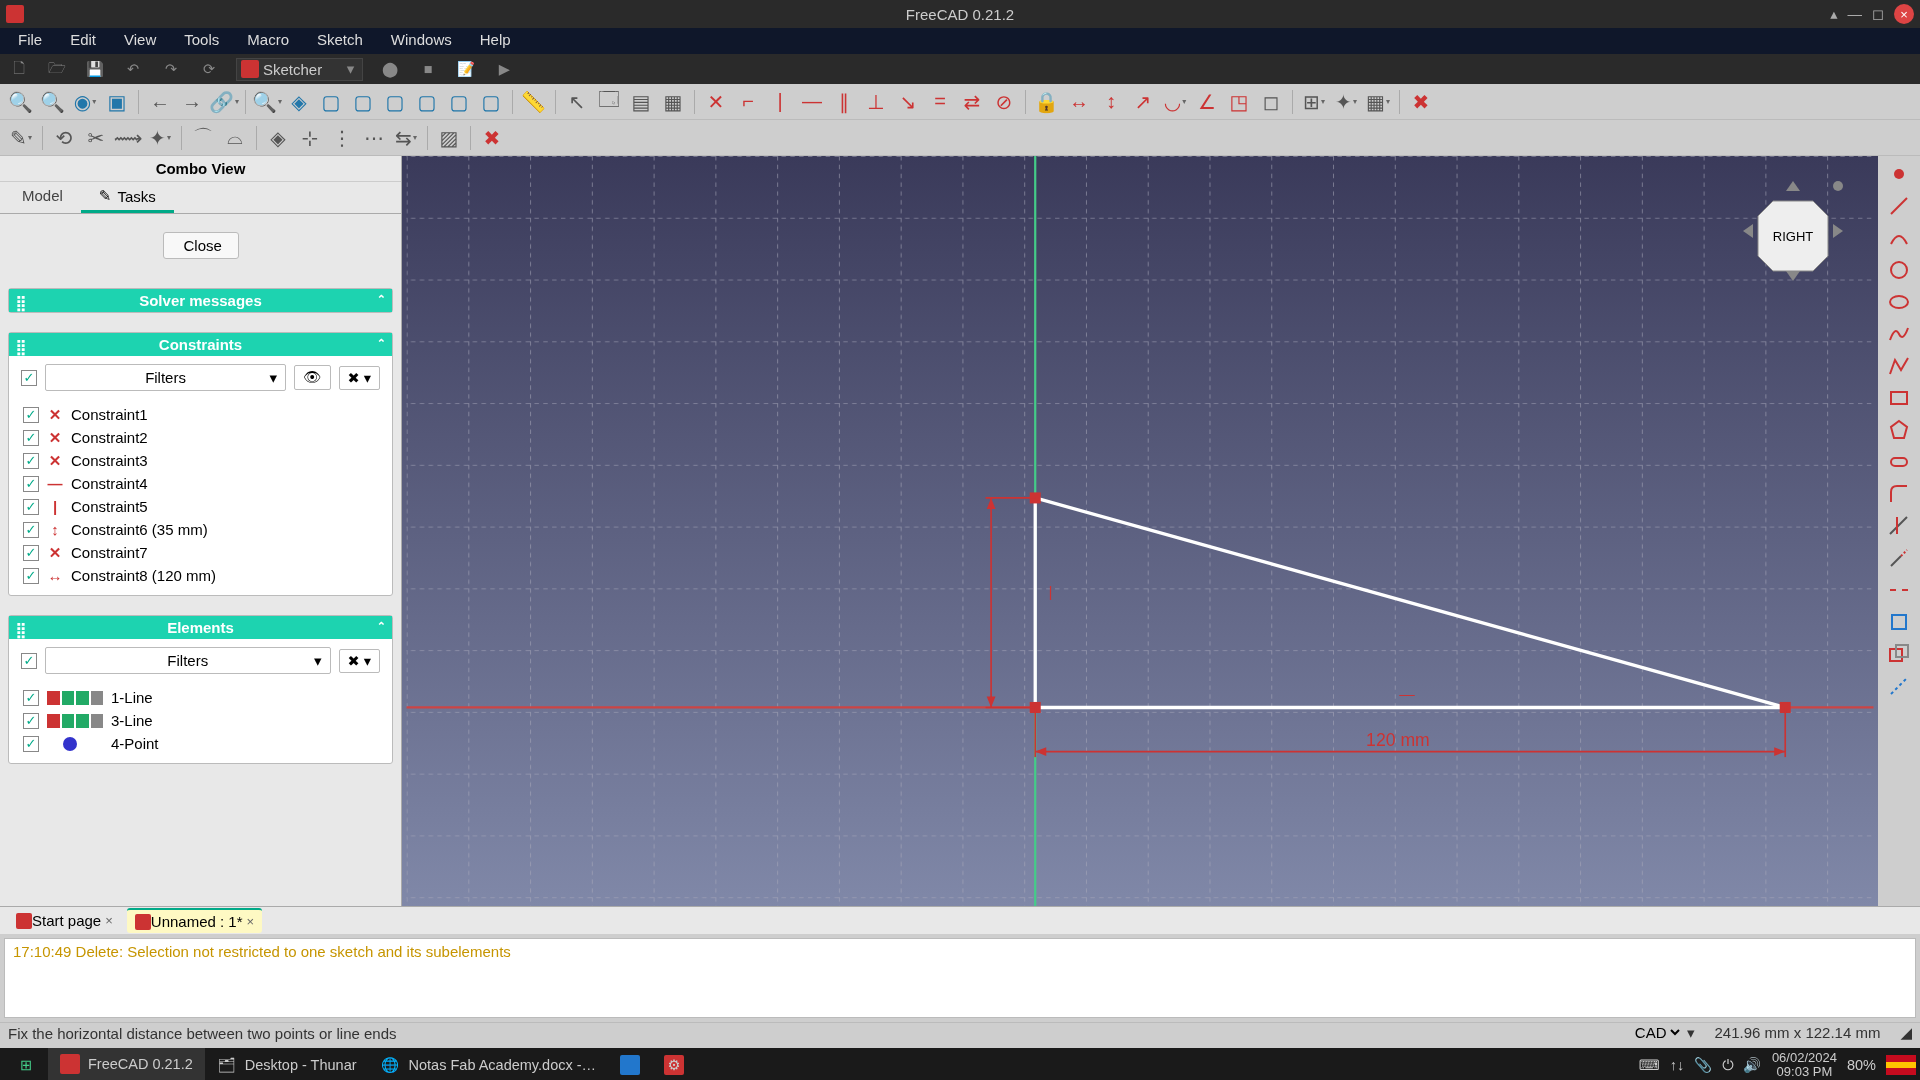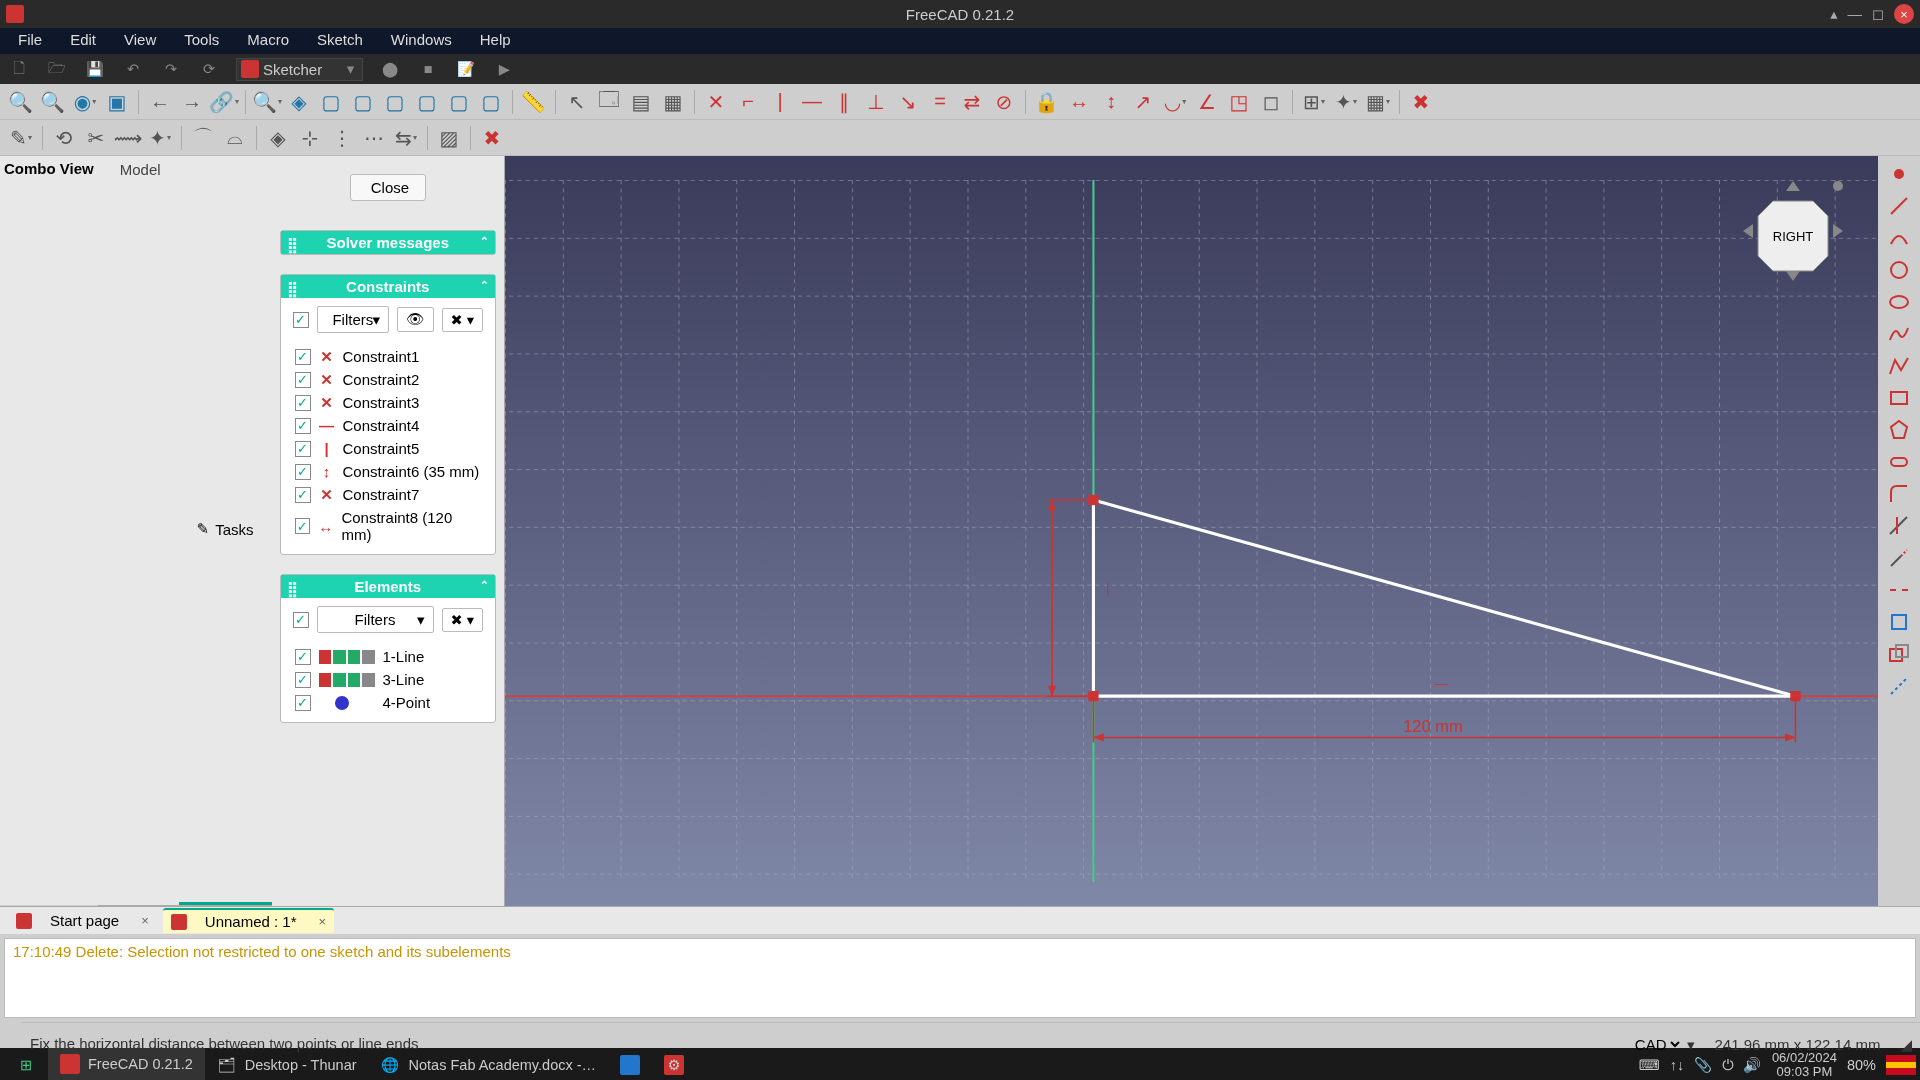--- a/index.html
+++ b/index.html
@@ -29,21 +29,21 @@
 .tbrow { height: 36px; display: flex; align-items: center; padding: 0 8px; gap: 6px; border-bottom: 1px solid #bbb; }
 .tbrow .sep { width: 1px; height: 24px; background: #aaa; margin: 0 2px; }
 .tbrow .tic { width: 26px; height: 26px; display: flex; align-items: center; justify-content: center; font-size: 20px; color: #555; }
 .tbrow .tic.red { color: #c33; }
 .tbrow .tic.blue { color: #27a; }
 .tbrow .tic.has-arrow::after { content: "▾"; font-size: 8px; margin-left: 1px; color: #666; }
 
 .main { flex: 1; display: flex; min-height: 0; }
 
 
-.combo { width: 505px; display: flex; border-right: 1px solid #aaa; background: #e8e8e8; }
+.combo { width: 402px; display: flex; flex-direction: column; border-right: 1px solid #aaa; background: #e8e8e8; }
 .combo-header { text-align: center; font-weight: bold; font-size: 15px; padding: 4px; border-bottom: 1px solid #ccc; }
 .combo-tabs { display: flex; border-bottom: 1px solid #aaa; padding-left: 4px; }
 .combo-tab { padding: 5px 18px; font-size: 15px; color: #444; }
 .combo-tab.active { border-bottom: 3px solid #0a8; color: #000; display: flex; align-items: center; gap: 6px; }
 .combo-body { flex: 1; overflow: auto; padding: 8px; display: flex; flex-direction: column; gap: 19px; }
 .closebtn { width: 76px; margin: 10px auto; padding: 4px 20px; background: #f8f8f8; border: 1px solid #bbb; border-radius: 3px; text-align: center; font-size: 15px; }
 .panel { border: 1px solid #bbb; background: #fff; border-radius: 3px; }
 .panel-h { background: #1dd3b0; color: #fff; font-weight: bold; text-align: center; padding: 3px; font-size: 15px; position: relative; }
 .panel-h .collapse { position: absolute; right: 6px; top: 4px; font-size: 11px; }
 .panel-h .grip { position: absolute; left: 6px; top: 5px; width: 12px; height: 12px; }
@@ -65,31 +65,31 @@
 .elicon span { width: 14px; height: 14px; }
 
 
 .viewport { flex: 1; background: linear-gradient(#3a3a5a, #8088a8); position: relative; overflow: hidden; }
 .viewport svg { position: absolute; inset: 0; width: 100%; height: 100%; }
 .navcube { position: absolute; right: 30px; top: 20px; width: 110px; height: 110px; }
 .axisind { position: absolute; right: 24px; bottom: 10px; color: #fff; font-size: 13px; }
 
 
 .doctabs { height: 28px; display: flex; align-items: center; padding: 0 8px; gap: 6px; border-top: 1px solid #aaa; background: #e8e8e8; }
-.doctab { display: flex; align-items: center; gap: 18px; padding: 3px 8px; font-size: 15px; border-radius: 3px; }
+.doctab { display: flex; align-items: center; gap: 0; padding: 3px 8px; font-size: 15px; border-radius: 3px; }
 .doctab.active { background: #fef9c3; border-top: 2px solid #0a8; }
 .doctab .x { font-size: 13px; color: #666; margin-left: 4px; }
 .doctab .dicon { width: 16px; height: 16px; background: #c33; border-radius: 2px; }
 
 
 .report-h { text-align: center; font-weight: bold; padding: 4px; background: #e0e0e0; border-top: 1px solid #aaa; font-size: 15px; position: relative; }
 .report-b { background: #fff; border: 1px solid #bbb; margin: 4px; height: 80px; padding: 4px 8px; font-family: monospace; font-size: 15px; color: #c69500; }
 
 
-.statusbar { height: 26px; display: flex; align-items: flex-start; padding: 12px 8px; font-size: 15px; color: #333; border-top: 1px solid #bbb; margin-left: 22px; }
+.statusbar { height: 26px; display: flex; align-items: flex-end; padding: 6px 8px; font-size: 15px; color: #333; border-top: 1px solid #bbb; }
 .statusbar .right { margin-left: auto; display: flex; align-items: center; gap: 20px; }
 .cadselect { border: none; background: transparent; font-size: 15px; }
 
 
 .taskbar { height: 34px; background: #1a1a1a; display: flex; align-items: center; padding: 0 4px; color: #ccc; font-size: 14.5px; }
 .taskbar .tbitem { display: flex; align-items: center; gap: 8px; padding: 6px 12px; }
 .taskbar .tbitem.active { background: #333; border-bottom: 2px solid #4a9; }
 .taskbar .tbicon { width: 20px; height: 20px; display: flex; align-items: center; justify-content: center; }
 .taskbar .sys { margin-left: auto; display: flex; align-items: center; gap: 10px; }
 .taskbar .clock { text-align: center; line-height: 1.1; font-size: 13px; }

